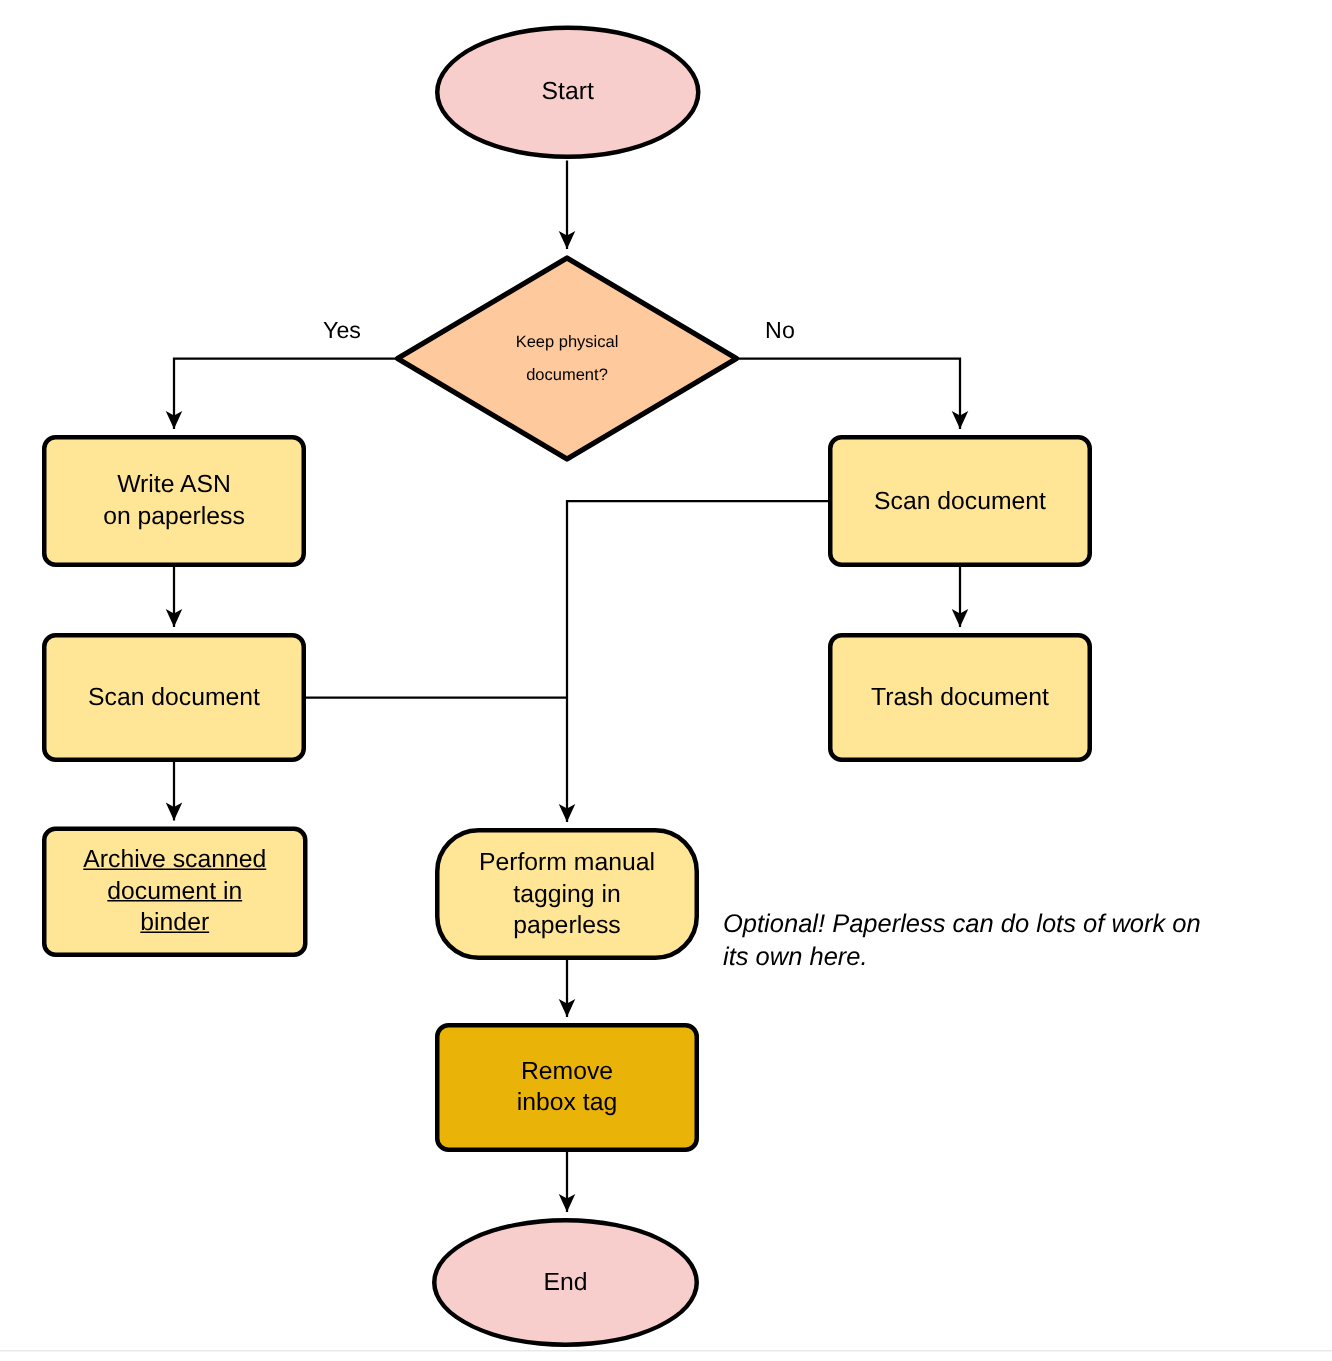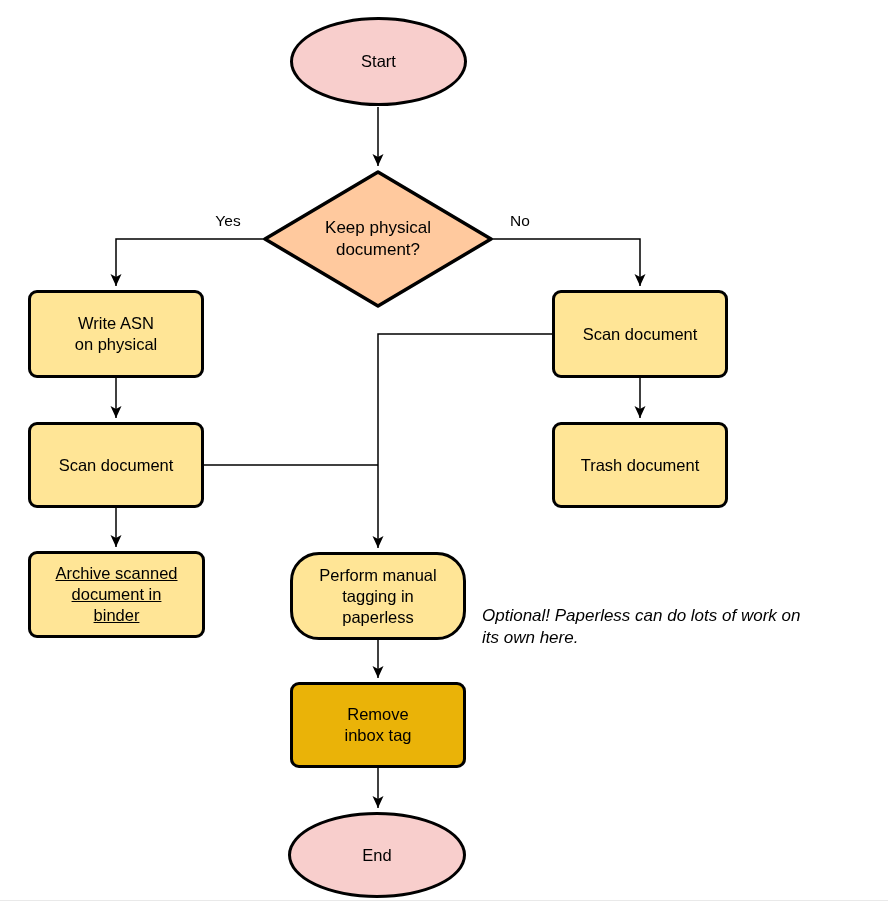--- a/index.html
+++ b/index.html
@@ -41,21 +41,21 @@
     border: 3px solid #000000;
     border-radius: 50%;
   }
   .decision-label {
     position: absolute;
     display: flex;
     align-items: center;
     justify-content: center;
     text-align: center;
     white-space: pre-line;
-    font-size: 17px;
+    font-size: 11px;
     line-height: 22px;
   }
   .edge-label {
     position: absolute;
     font-size: 15.5px;
     text-align: center;
   }
   .note {
     position: absolute;
     font-style: italic;
@@ -97,21 +97,21 @@
   </svg>
 
   <div class="node terminal" style="left: 290px; top: 17px; width: 177px; height: 89px; background-color: rgb(248, 206, 204);">Start</div>
 
   <div class="node terminal" style="left: 288px; top: 812px; width: 178px; height: 86px; background-color: rgb(248, 206, 204);">End</div>
 
   <div class="decision-label" style="left:288px; top:204px; width:180px; height:70px;">Keep physical
 document?</div>
 
   <div class="node process" style="left: 28px; top: 290px; width: 176px; height: 88px; background-color: rgb(255, 229, 150);">Write ASN
-on physical</div>
+on paperless</div>
 
   <div class="node process" style="left: 28px; top: 422px; width: 176px; height: 86px; background-color: rgb(255, 229, 150);">Scan document</div>
 
   <div class="node process" style="left: 28px; top: 551px; width: 177px; height: 87px; background-color: rgb(255, 229, 150); text-decoration: underline;">Archive scanned
 document in
 binder</div>
 
   <div class="node process" style="left: 552px; top: 290px; width: 176px; height: 88px; background-color: rgb(255, 229, 150);">Scan document</div>
 
   <div class="node process" style="left: 552px; top: 422px; width: 176px; height: 86px; background-color: rgb(255, 229, 150);">Trash document</div>

